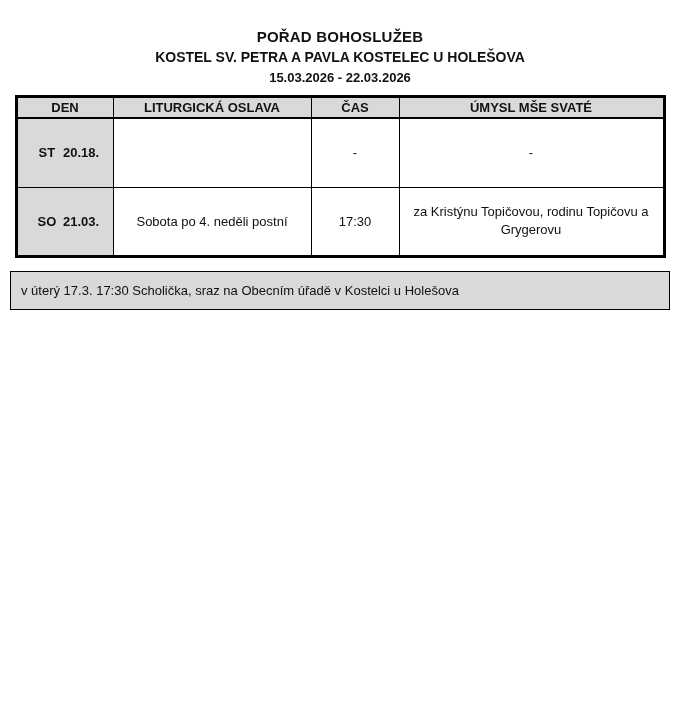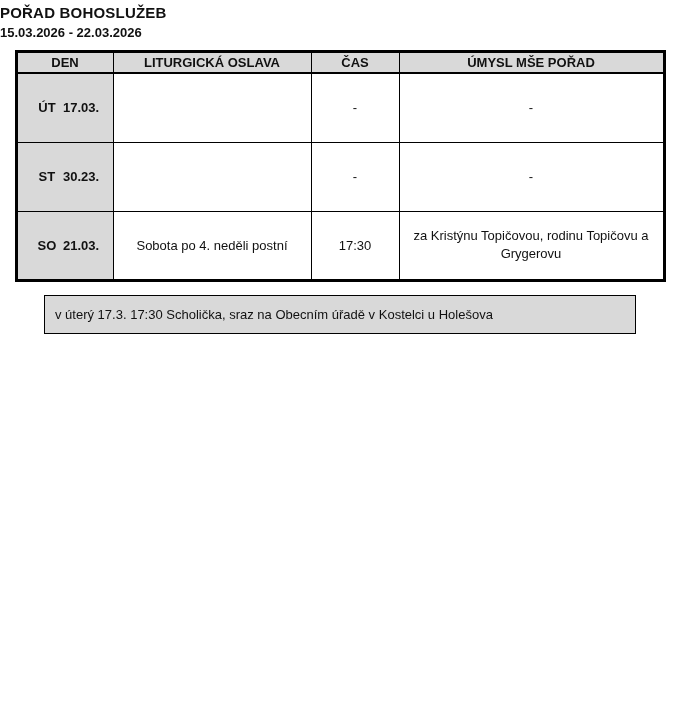--- a/index.html
+++ b/index.html
@@ -11,22 +11,22 @@
   }
   *{box-sizing:border-box;}
   html,body{margin:0;padding:0;}
   body{
     width:680px;height:727px;
     background:var(--page-bg);
     font-family:"Liberation Sans", sans-serif;
     color:var(--text-color);
   }
   .titles{
-    text-align:left;
-    padding-top:4px;
+    text-align:center;
+    padding-top:28px;
   }
   .title-main{
     font-size:15px;font-weight:bold;letter-spacing:.2px;
     margin:0 0 4px 0;
   }
   .title-sub{
     font-size:14px;font-weight:bold;
     margin:0 0 5px 0;
   }
   .title-dates{
@@ -70,60 +70,55 @@
   }
   td.den .day{
     display:inline-block;
     width:32px;
   }
   td.umysl{
     padding:4px 10px;
     line-height:1.35;
   }
   .note-bar{
-    width:592px;
+    width:660px;
     margin:13px auto 0 auto;
     background:var(--note-bg);
     border:1px solid var(--border-color);
     font-size:13px;
     padding:11px 10px;
   }
 </style>
 </head>
 <body>
 
 <div class="titles">
   <div class="title-main">POŘAD BOHOSLUŽEB</div>
+  <div class="title-sub">KOSTEL SV. PETRA A PAVLA KOSTELEC U HOLEŠOVA</div>
   <div class="title-dates">15.03.2026 - 22.03.2026</div>
 </div>
 
 <table class="schedule">
   <colgroup>
     <col class="c-den">
       <col class="c-oslava">
       <col class="c-cas">
       <col class="c-umysl">
   </colgroup>
   <thead>
     <tr>
       <th>DEN</th>
       <th>LITURGICKÁ OSLAVA</th>
       <th>ČAS</th>
-      <th>ÚMYSL MŠE POŘAD</th>
+      <th>ÚMYSL MŠE SVATÉ</th>
     </tr>
   </thead>
   <tbody>
     <tr>
-      <td class="den"><span class="day">ÚT</span><span>17.03.</span></td>
-      <td></td>
-      <td>-</td>
-      <td class="umysl">-</td>
-    </tr>
-    <tr>
-      <td class="den"><span class="day">ST</span><span>30.23.</span></td>
+      <td class="den"><span class="day">ST</span><span>20.18.</span></td>
       <td></td>
       <td>-</td>
       <td class="umysl">-</td>
     </tr>
     <tr>
       <td class="den"><span class="day">SO</span><span>21.03.</span></td>
       <td>Sobota po 4. neděli postní</td>
       <td>17:30</td>
       <td class="umysl">za Kristýnu Topičovou, rodinu Topičovu a Grygerovu</td>
     </tr>

